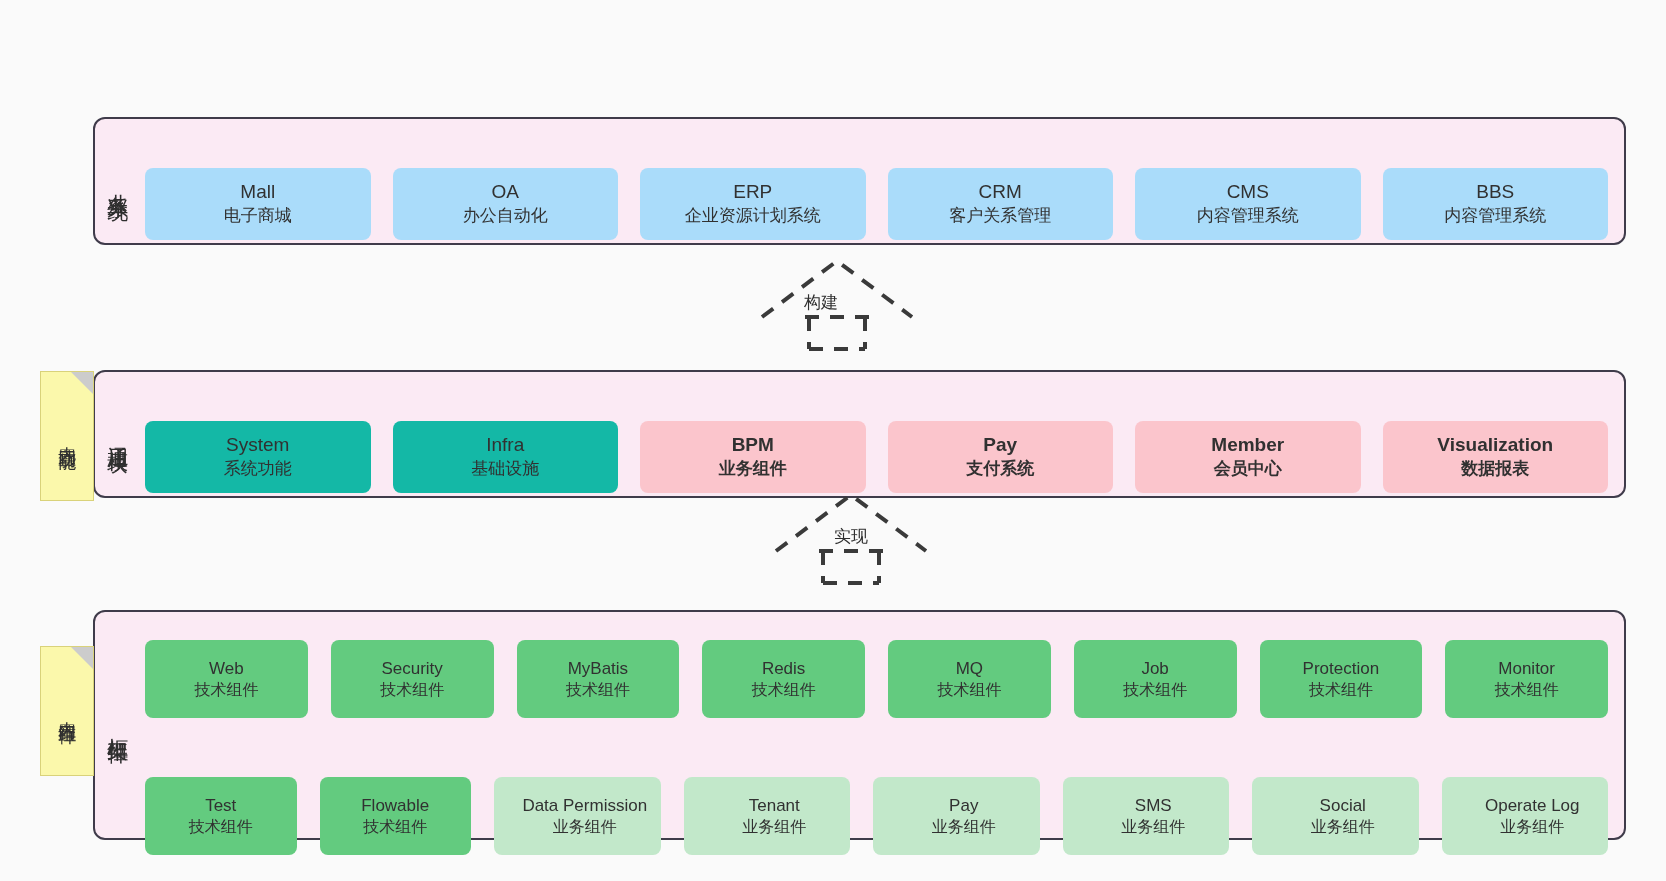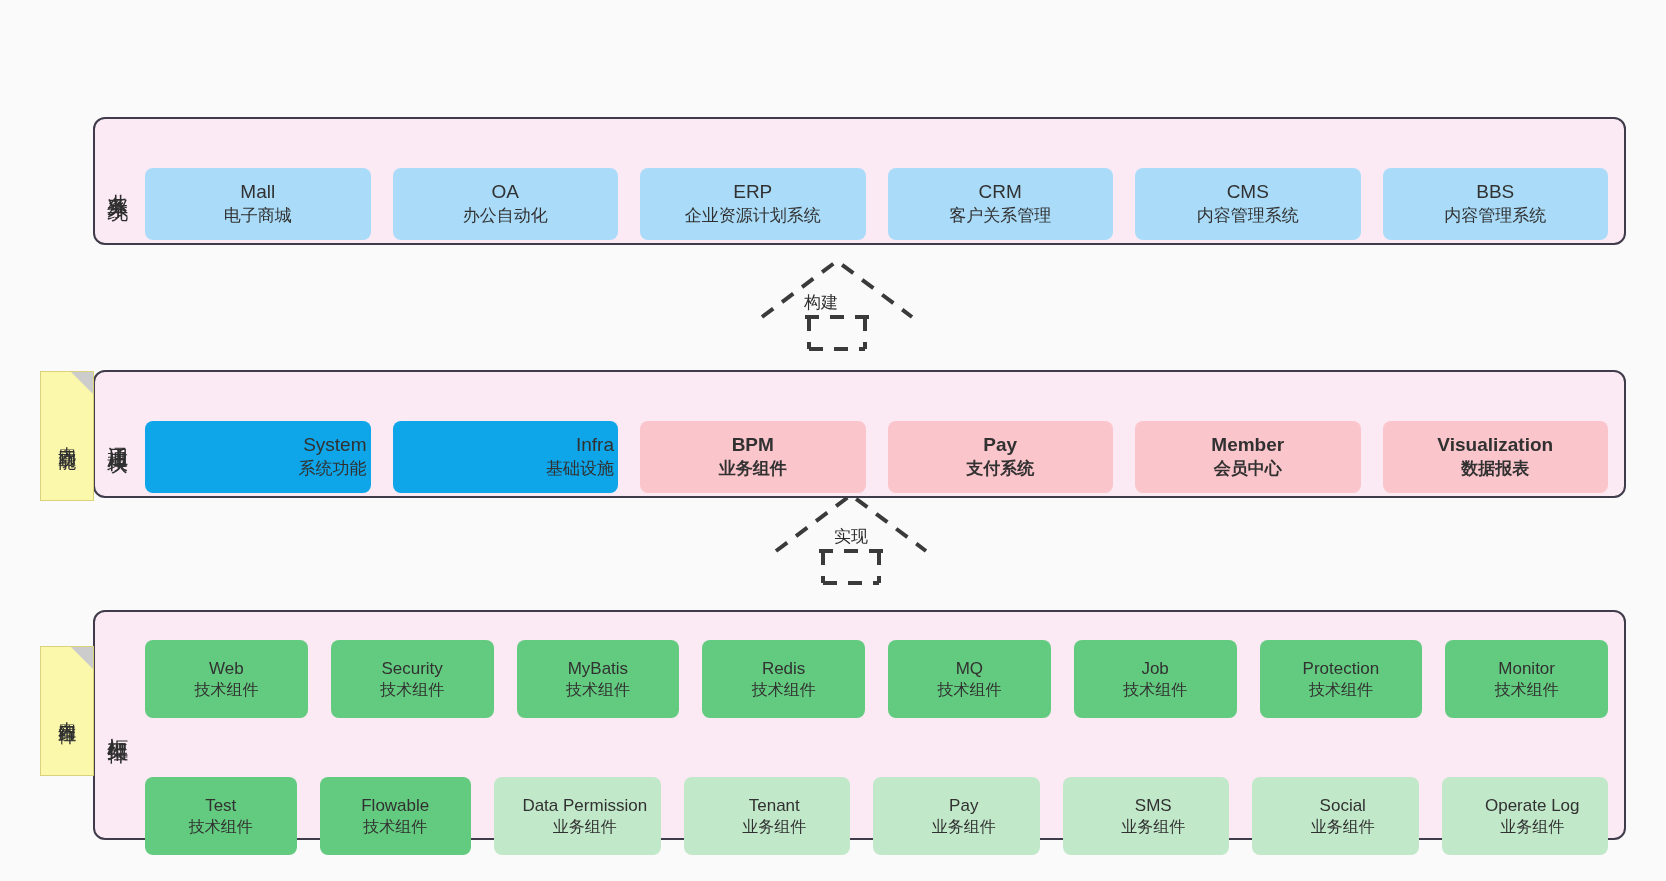--- a/index.html
+++ b/index.html
@@ -82,21 +82,21 @@
     margin-top: 45px;
   }
   .card .en { font-size: 19px; }
   .card .cn { font-size: 17px; }
 
   .card.small .en { font-size: 17px; }
   .card.small .cn { font-size: 16px; }
 
   
   .c-blue       { background: #aadcfa; }
-  .c-red        { background: #0ea5e9; align-items: flex-end; }
+  .c-red        { background: #14b8a6; }
   .c-pink       { background: #fbc5cc; font-weight: bold; }
   .c-green      { background: #63cb7f; }
   .c-greenlight { background: #c2e8ca; padding-left: 19px; }
 
   
   #layer-business { left: 93px;  top: 117px; width: 1533px; height: 128px; }
   #layer-common   { left: 93px;  top: 370px; width: 1533px; height: 128px; }
   #layer-frame    { left: 93px;  top: 610px; width: 1533px; height: 230px; }
 
   #layer-business .row .card { height: 72px; }

